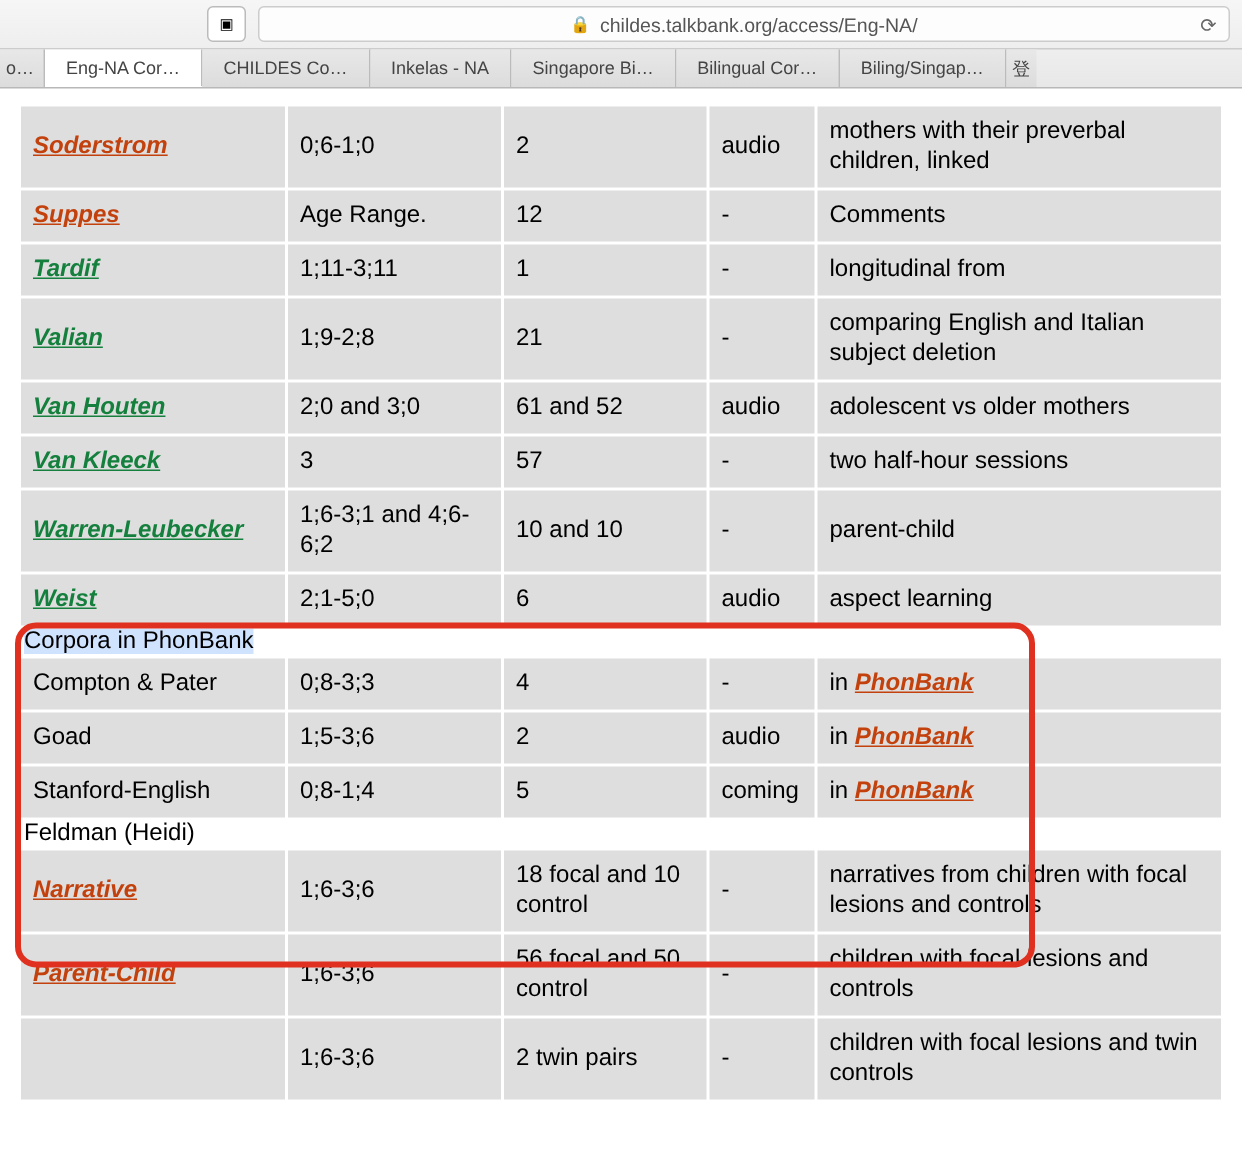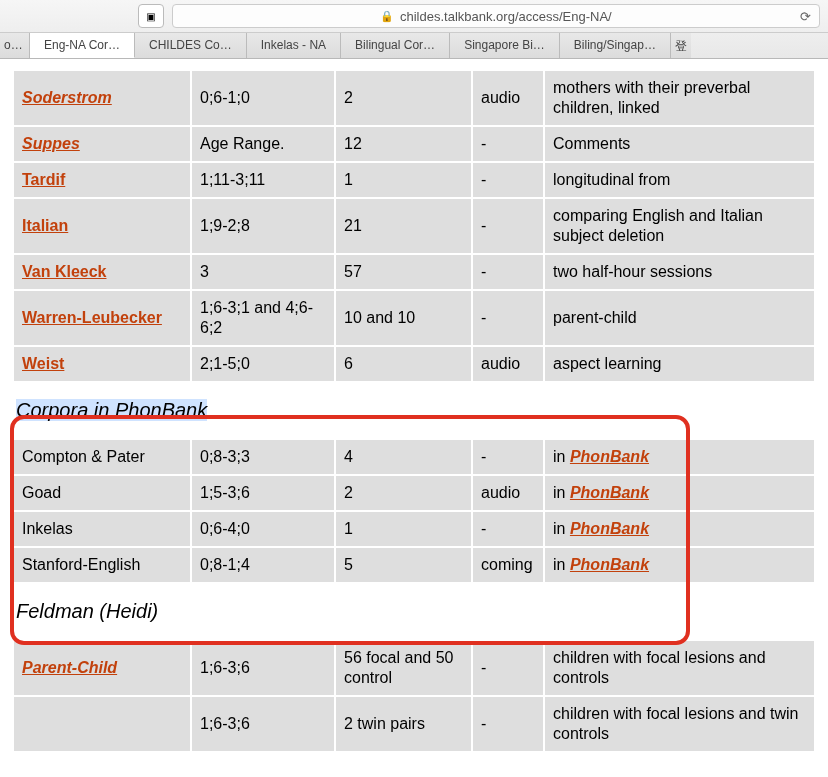--- a/index.html
+++ b/index.html
@@ -92,34 +92,34 @@
     line-height: 1.25;
     overflow: hidden;
   }
   table.data col.c1 { width: 176px; }
   table.data col.c2 { width: 142px; }
   table.data col.c3 { width: 135px; }
   table.data col.c4 { width: 70px; }
   table.data col.c5 { }
 
   a.link {
-    color: #c2410c;
+    color: #15803d;
     font-weight: bold;
+    font-style: italic;
     text-decoration: underline;
   }
   a.visited {
     color: #c2410c;
     font-weight: bold;
     font-style: italic;
     text-decoration: underline;
   }
   .section-head {
-    font-style: italic;
-    padding: 16px 4px;
-    font-size: 20px;
+    padding: 0 4px;
+    font-size: 16px;
   }
   .section-head span.hl { background: #cfe3ff; }
 
   
   .highlight-wrap { position: relative; }
   .red-box {
     position: absolute;
     border: 4px solid #e03020;
     border-radius: 14px;
     pointer-events: none;
@@ -137,22 +137,22 @@
       <span class="lock">🔒</span>
       <span>childes.talkbank.org/access/Eng-NA/</span>
       <span class="reload">⟳</span>
     </div>
   </div>
   <div class="tabbar">
     <div class="tab partial">otst…</div>
     <div class="tab active">Eng-NA Cor…</div>
     <div class="tab">CHILDES Co…</div>
     <div class="tab">Inkelas - NA</div>
+    <div class="tab">Singapore Bi…</div>
     <div class="tab">Bilingual Cor…</div>
-    <div class="tab">Singapore Bi…</div>
     <div class="tab">Biling/Singap…</div>
     <div class="tab right-edge">登</div>
   </div>
 </div>
 
 <div class="content highlight-wrap">
 
   <table class="data" id="table-top">
     <colgroup>
         <col class="c1">
@@ -177,25 +177,32 @@
           <td>Comments</td>
         </tr>
         <tr>
           <td><a href="#" class="link">Tardif</a></td>
           <td>1;11-3;11</td>
           <td>1</td>
           <td>-</td>
           <td>longitudinal from</td>
         </tr>
         <tr>
-          <td><a href="#" class="link">Italian</a></td>
+          <td><a href="#" class="link">Valian</a></td>
           <td>1;9-2;8</td>
           <td>21</td>
           <td>-</td>
           <td>comparing English and Italian subject deletion</td>
+        </tr>
+        <tr>
+          <td><a href="#" class="link">Van Houten</a></td>
+          <td>2;0 and 3;0</td>
+          <td>61 and 52</td>
+          <td>audio</td>
+          <td>adolescent vs older mothers</td>
         </tr>
         <tr>
           <td><a href="#" class="link">Van Kleeck</a></td>
           <td>3</td>
           <td>57</td>
           <td>-</td>
           <td>two half-hour sessions</td>
         </tr>
         <tr>
           <td><a href="#" class="link">Warren-Leubecker</a></td>
@@ -233,27 +240,20 @@
           <td><span>in </span><a href="#" class="visited">PhonBank</a></td>
         </tr>
         <tr>
           <td>Goad</td>
           <td>1;5-3;6</td>
           <td>2</td>
           <td>audio</td>
           <td><span>in </span><a href="#" class="visited">PhonBank</a></td>
         </tr>
         <tr>
-          <td>Inkelas</td>
-          <td>0;6-4;0</td>
-          <td>1</td>
-          <td>-</td>
-          <td><span>in </span><a href="#" class="visited">PhonBank</a></td>
-        </tr>
-        <tr>
           <td>Stanford-English</td>
           <td>0;8-1;4</td>
           <td>5</td>
           <td>coming</td>
           <td><span>in </span><a href="#" class="visited">PhonBank</a></td>
         </tr>
       </tbody>
   </table>
 
   <div class="section-head">Feldman (Heidi)</div>
@@ -261,20 +261,27 @@
   <table class="data" id="table-bottom">
     <colgroup>
         <col class="c1">
         <col class="c2">
         <col class="c3">
         <col class="c4">
         <col class="c5">
       </colgroup>
     <tbody>
         <tr>
+          <td><a href="#" class="visited">Narrative</a></td>
+          <td>1;6-3;6</td>
+          <td>18 focal and 10 control</td>
+          <td>-</td>
+          <td>narratives from children with focal lesions and controls</td>
+        </tr>
+        <tr>
           <td><a href="#" class="visited">Parent-Child</a></td>
           <td>1;6-3;6</td>
           <td>56 focal and 50 control</td>
           <td>-</td>
           <td>children with focal lesions and controls</td>
         </tr>
         <tr>
           <td></td>
           <td>1;6-3;6</td>
           <td>2 twin pairs</td>

